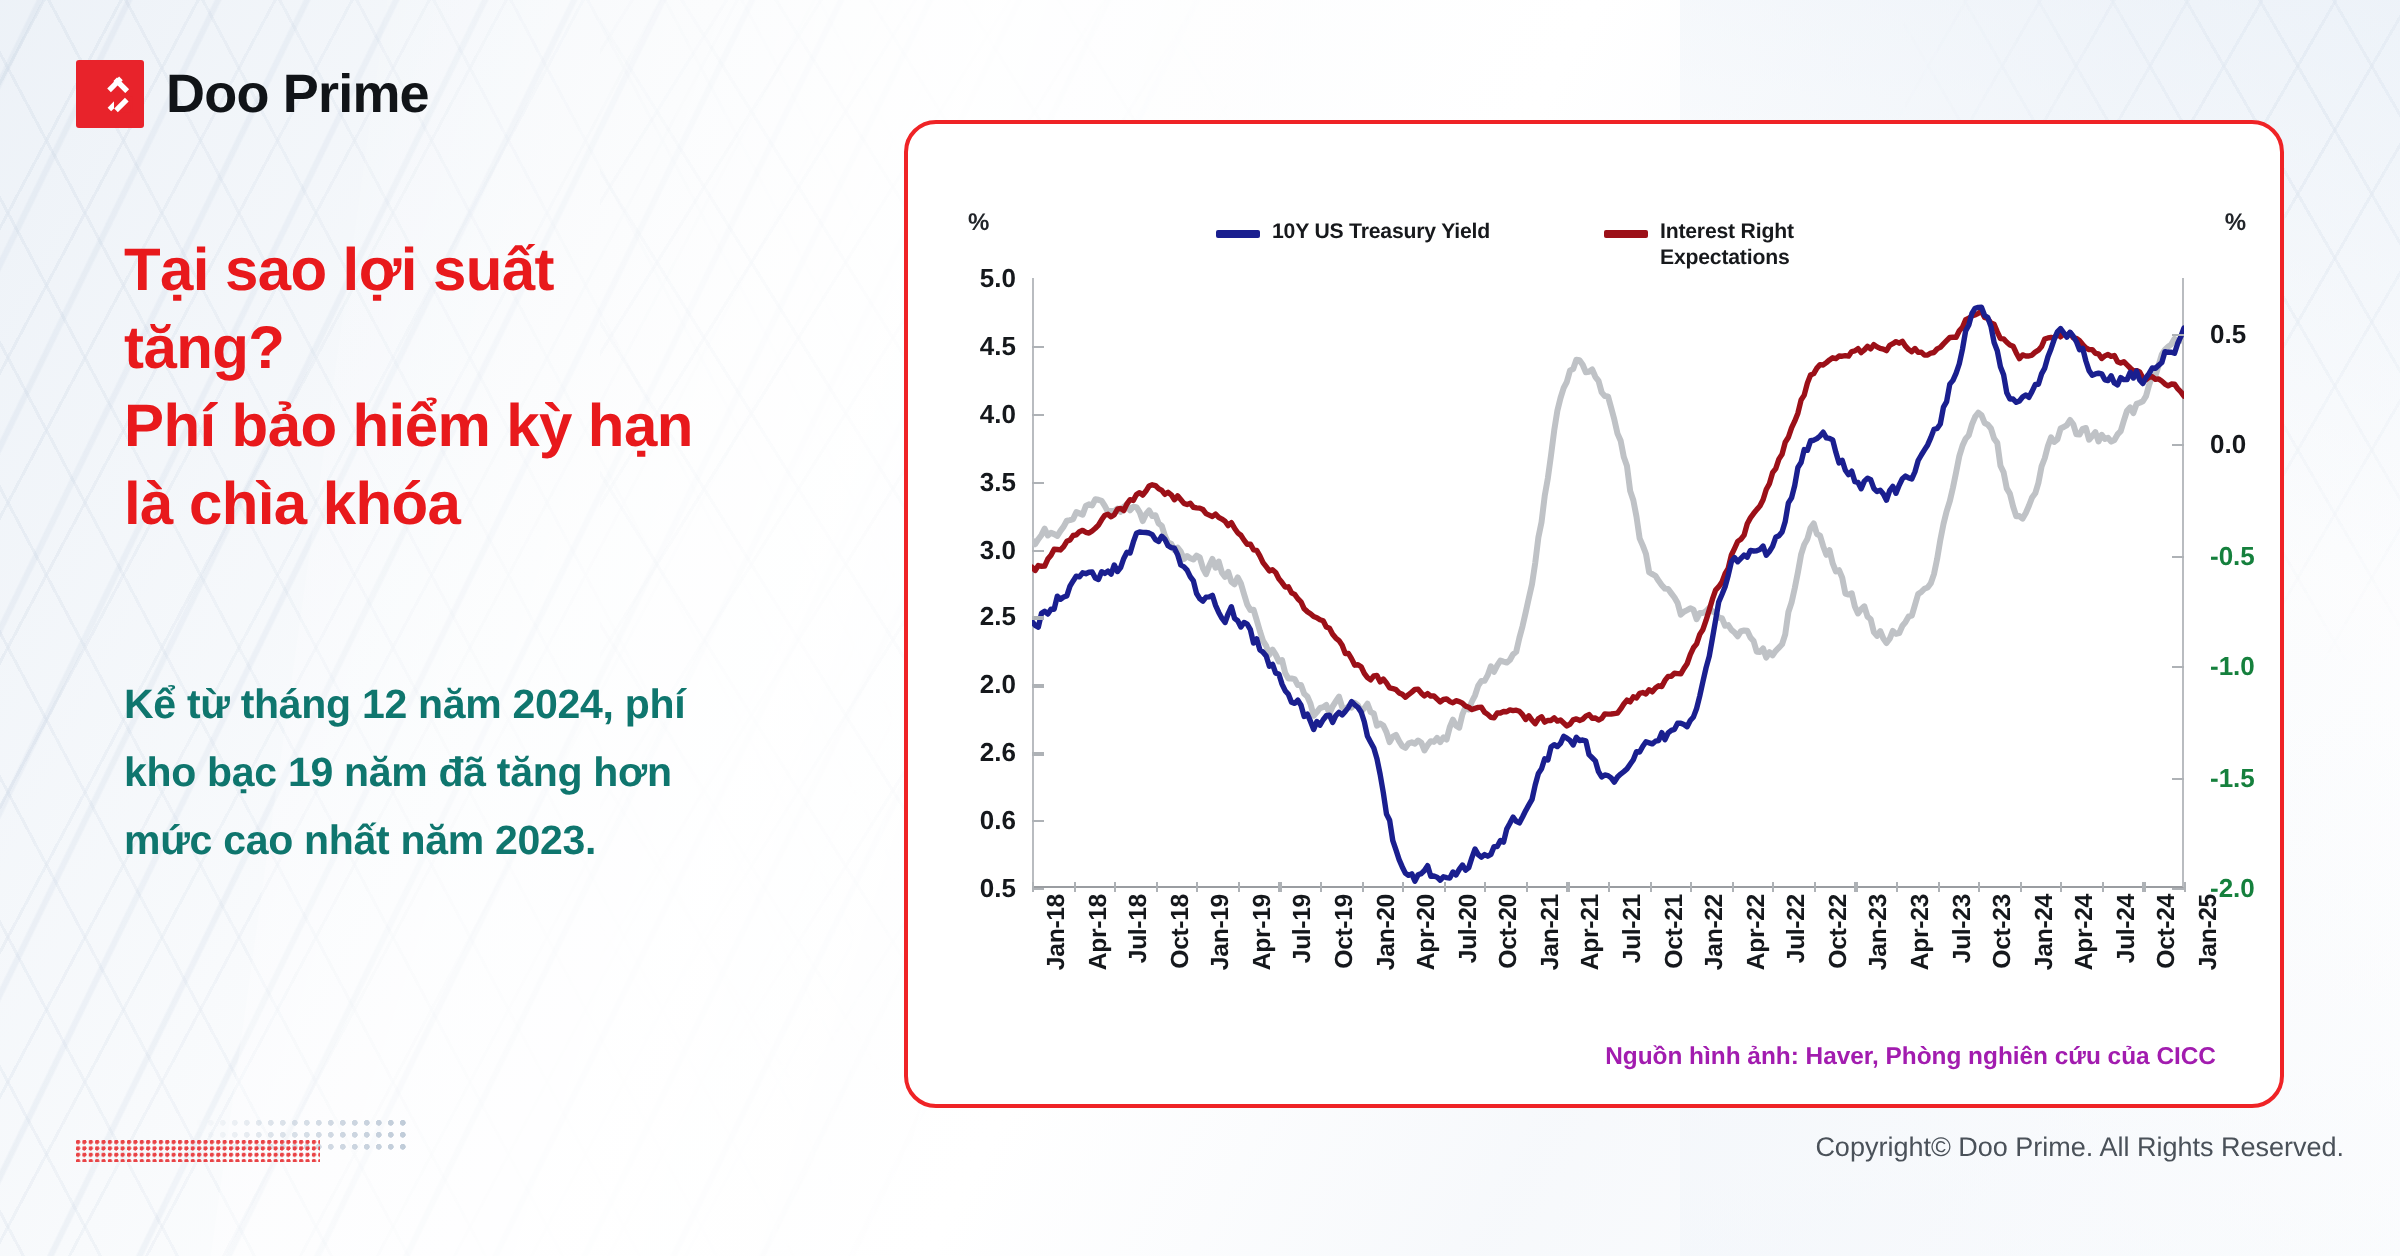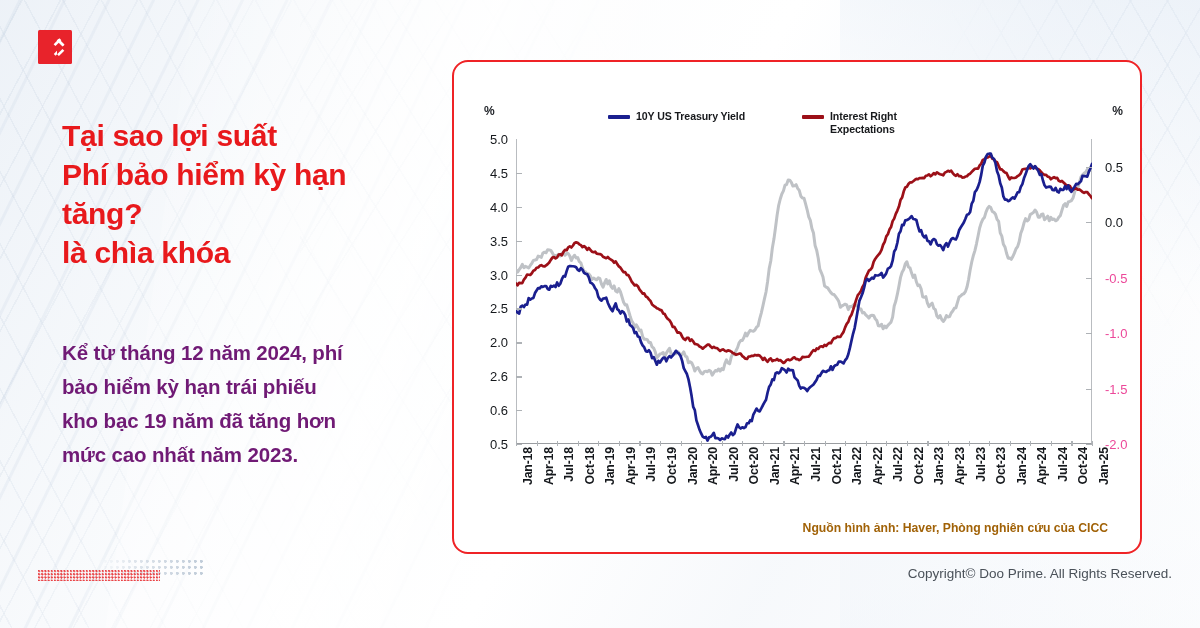--- a/index.html
+++ b/index.html
@@ -77,21 +77,21 @@
   #headline {
     position: absolute; left: 62px; top: 116px; width: 392px;
     color: #e8191c; font-weight: bold; font-size: 30px; line-height: 1.30;
     letter-spacing: -0.3px;
   }
   #headline .hl-line { display: block; white-space: nowrap; }
 
   
   #bodycopy {
     position: absolute; left: 62px; top: 336px; width: 368px;
-    color: #701a75; font-weight: bold; font-size: 20.5px; line-height: 1.66;
+    color: #0f766e; font-weight: bold; font-size: 20.5px; line-height: 1.66;
     letter-spacing: -0.15px;
   }
   #bodycopy .bc-line { display: block; white-space: nowrap; }
 
   
   #deco-bar { position: absolute; left: 38px; top: 568px; width: 165px; height: 14px; }
   #deco-bar .dots-red {
     position: absolute; left: 0; top: 2px; width: 122px; height: 11px;
     background-image: radial-gradient(circle at 1px 1px, #e8393c 1px, transparent 1.2px);
     background-size: 3.2px 3.2px;
@@ -145,26 +145,26 @@
   #plot .frame {
     position: absolute; inset: 0;
     border-left: 1.3px solid #b9bcc0;
     border-right: 1.3px solid #b9bcc0;
     border-bottom: 1.3px solid #9a9da1;
   }
   #plot svg { position: absolute; inset: 0; width: 100%; height: 100%; display: block; }
 
   
   .ytick {
-    position: absolute; font-size: 13px; font-weight: normal; color: #15181c;
+    position: absolute; font-size: 13px; font-weight: bold; color: #15181c;
     text-align: right; white-space: nowrap;
   }
   .ytick.left  { right: 100%; margin-right: 8px; transform: translateY(-50%); }
   .ytick.right { left: 100%; margin-left: 13px;  transform: translateY(-50%); text-align: left; }
-  .ytick.right.neg { color: #ec4899; }
+  .ytick.right.neg { color: #15803d; }
   .tickmark {
     position: absolute; width: 6px; height: 1.3px; background: #aeb2b6;
   }
   .tickmark.left  { left: 0; }
   .tickmark.right { right: 0; }
 
   
   #xlabels { position: absolute; left: 62px; top: 385px; width: 576px; height: 66px; }
   #xlabels .xt {
     position: absolute; top: 0;
@@ -173,21 +173,21 @@
     transform: rotate(-90deg) translateX(-100%);
     letter-spacing: -0.2px;
   }
   #xlabels .xtick-mark {
     position: absolute; top: -6px; width: 1.2px; height: 5px; background: #aeb2b6;
   }
 
   
   #source-note {
     position: absolute; right: 32px; bottom: 17px;
-    font-size: 12.2px; font-weight: bold; color: #a16207; white-space: nowrap;
+    font-size: 12.2px; font-weight: bold; color: #a21caf; white-space: nowrap;
   }
 </style>
 </head>
 <body>
 
 <div id="bg">
   <div id="bg-streaks"></div>
   <div id="bg-hex"></div>
   <div id="bg-hex2"></div>
   <div id="bg-glow"></div>
@@ -218,32 +218,32 @@
     <path d="M26.0 8.0 L27.2 8.0 L27.2 16.6 L18.6 16.6 L18.6 26.4 L26.0 26.4 Z" fill="none"></path>
     <path d="M18.4 17.0 L27.6 17.0 L27.6 8.0 L18.4 8.0 Z" fill="none"></path>
     <path d="M27.0 7.6 L27.0 16.4 L18.6 16.4" fill="none"></path>
     <polygon points="19.0,25.8 19.0,18.4 26.6,18.4" fill="#e8232b"></polygon>
     <polygon points="26.8,18.0 19.0,18.0 19.0,26.4 27.2,26.4" fill="#e8232b"></polygon>
     <g stroke="#ffffff" stroke-width="2.6" stroke-linecap="butt">
       <line x1="19.8" y1="9.8" x2="25.6" y2="15.6"></line>
       <line x1="20.0" y1="25.2" x2="25.4" y2="19.8"></line>
     </g>
   </svg>
+  <span id="logo-text">Doo Prime</span>
 </div>
 
 <div id="headline">
   <span class="hl-line">Tại sao lợi suất</span>
+  <span class="hl-line">tăng?</span>
   <span class="hl-line">Phí bảo hiểm kỳ hạn</span>
-  <span class="hl-line">tăng?</span>
   <span class="hl-line">là chìa khóa</span>
 </div>
 
 <div id="bodycopy">
   <span class="bc-line">Kể từ tháng 12 năm 2024, phí</span>
-  <span class="bc-line">bảo hiểm kỳ hạn trái phiếu</span>
   <span class="bc-line">kho bạc 19 năm đã tăng hơn</span>
   <span class="bc-line">mức cao nhất năm 2023.</span>
 </div>
 
 <div id="deco-bar">
   <div class="dots-grey"></div>
   <div class="dots-red"></div>
 </div>
 
 <div id="copyright">Copyright© Doo Prime. All Rights Reserved.</div>

